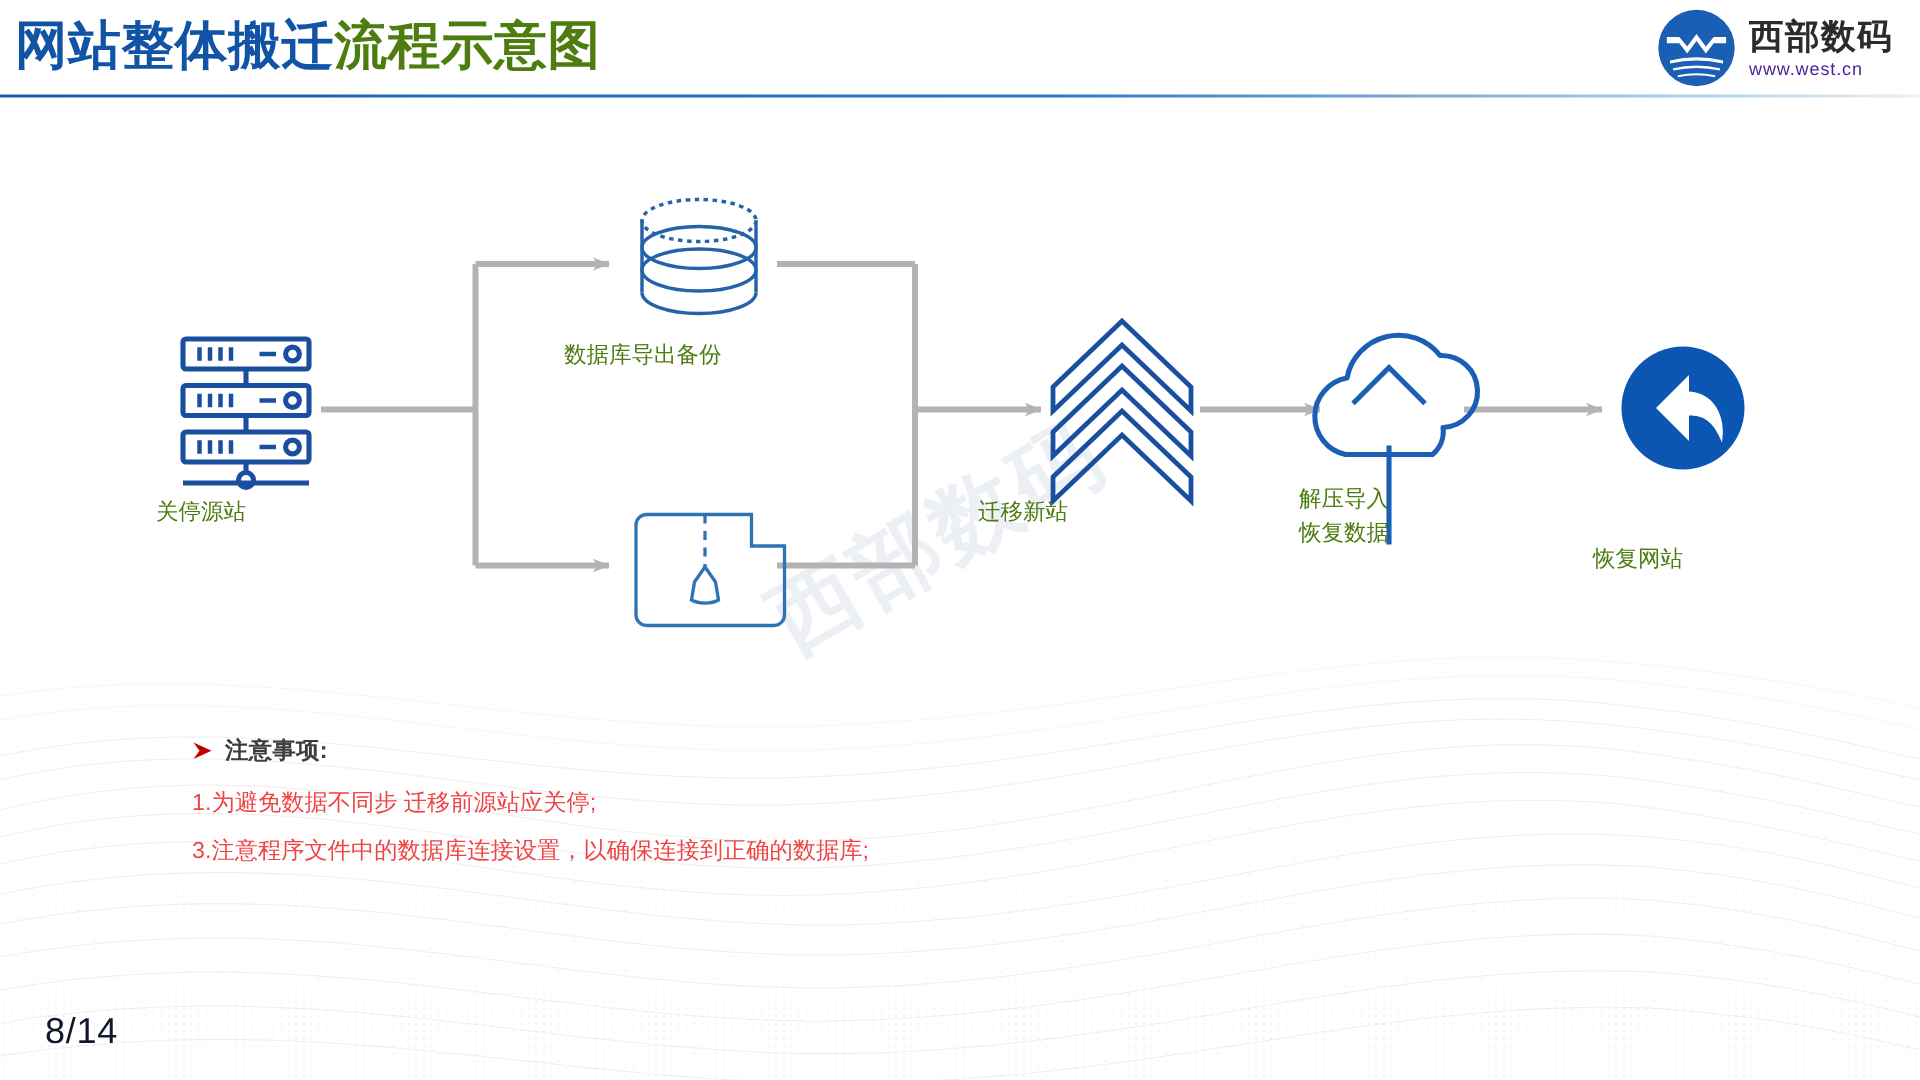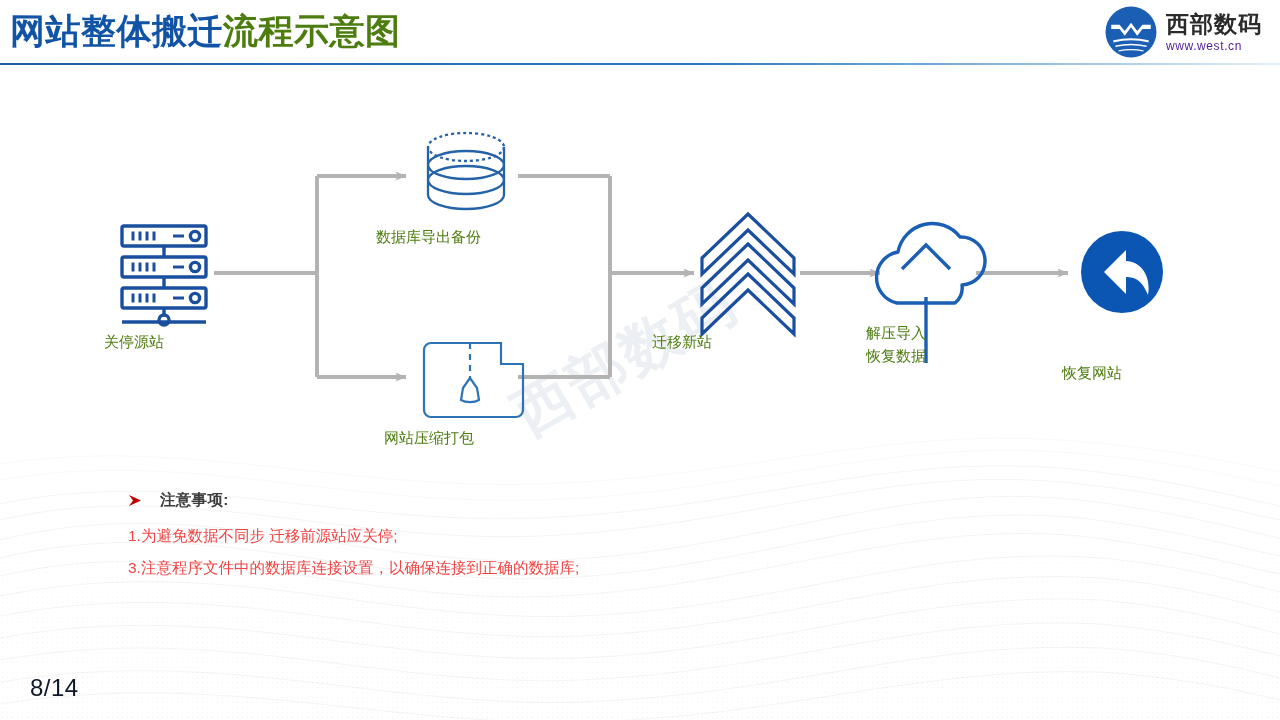--- a/index.html
+++ b/index.html
@@ -107,21 +107,21 @@
   }
 
   
   .notes {
     position: absolute;
     left: 128px; top: 490px;
     width: 900px;
     z-index: 5;
   }
   .notes-head {
-    display: flex; align-items: center; gap: 18px;
+    display: flex; align-items: center; gap: 8px;
     margin-bottom: 9px;
   }
   .notes-bullet {
     width: 14px; height: 13px; flex: 0 0 auto;
     display: block;
   }
   .notes-title {
     font-size: 15.5px; font-weight: bold; color: #3D3D3D;
     letter-spacing: 0.3px;
   }
@@ -284,21 +284,20 @@
       </g>
 
       <g>
         <circle cx="1122" cy="206" r="41" fill="#0B55B3"></circle>
         <path d="M1104,206 L1126,184 L1126,195 C1143,196 1151,212 1148,229 C1142,214 1135,211 1126,211 L1126,228 Z" fill="#FFFFFF"></path>
       </g>
     </svg>
 
     <div class="node-label" style="left:104px; top:264px; width:120px;">关停源站</div>
     <div class="node-label" style="left:376px; top:159px; width:180px;">数据库导出备份</div>
-    <div class="node-label" style="left:384px; top:360px; width:164px;">网站压缩打包</div>
     <div class="node-label" style="left:652px; top:264px; width:120px;">迁移新站</div>
     <div class="node-label" style="left:866px; top:255px; width:120px;">
       <div>解压导入</div>
       <div>恢复数据</div>
     </div>
     <div class="node-label" style="left:1062px; top:264px; width:120px;margin-top:31px;">恢复网站</div>
   </div>
 
   <div class="notes">
     <div class="notes-head">

